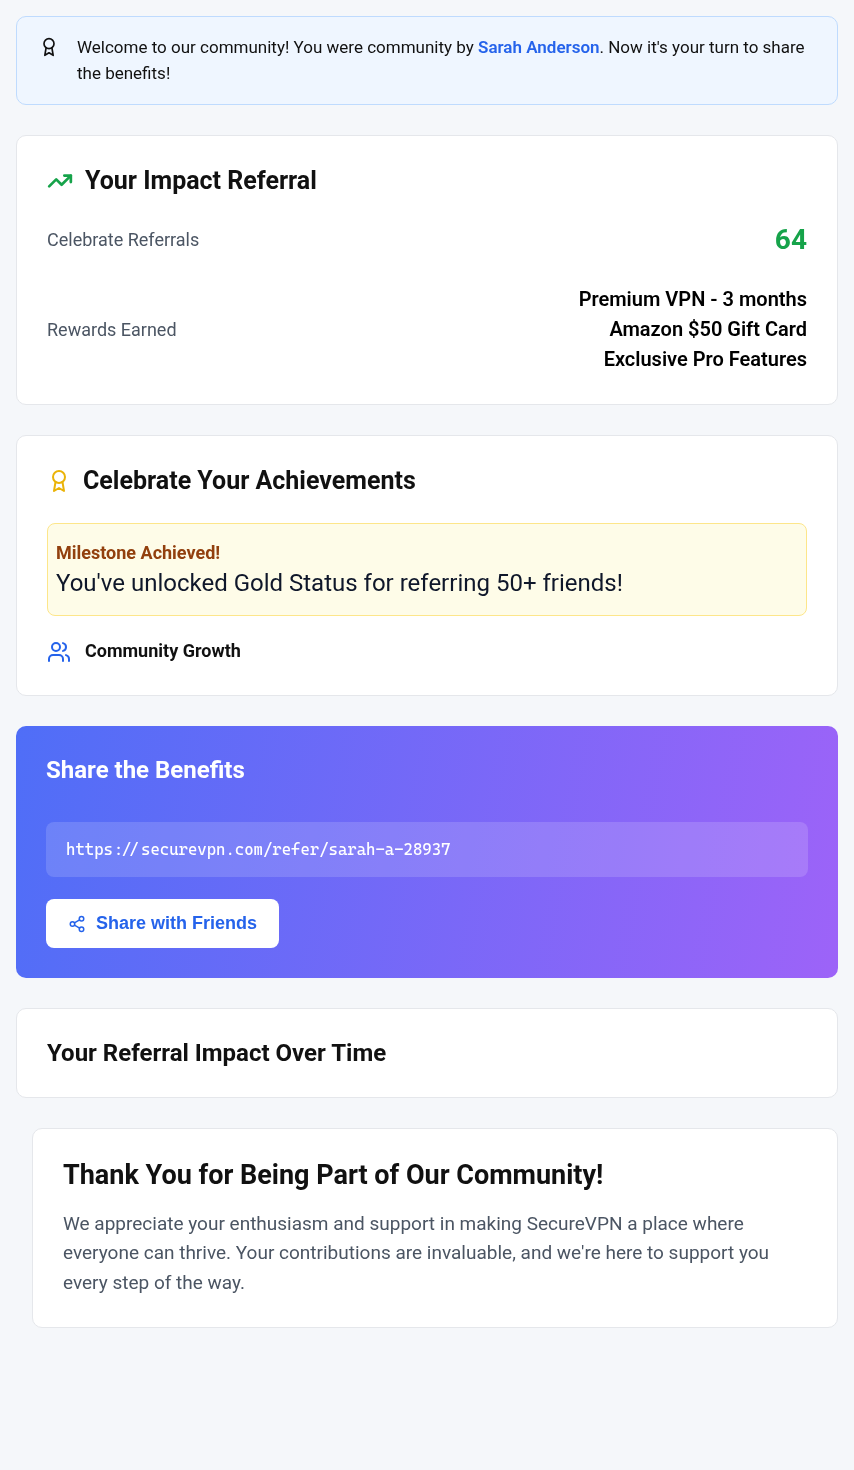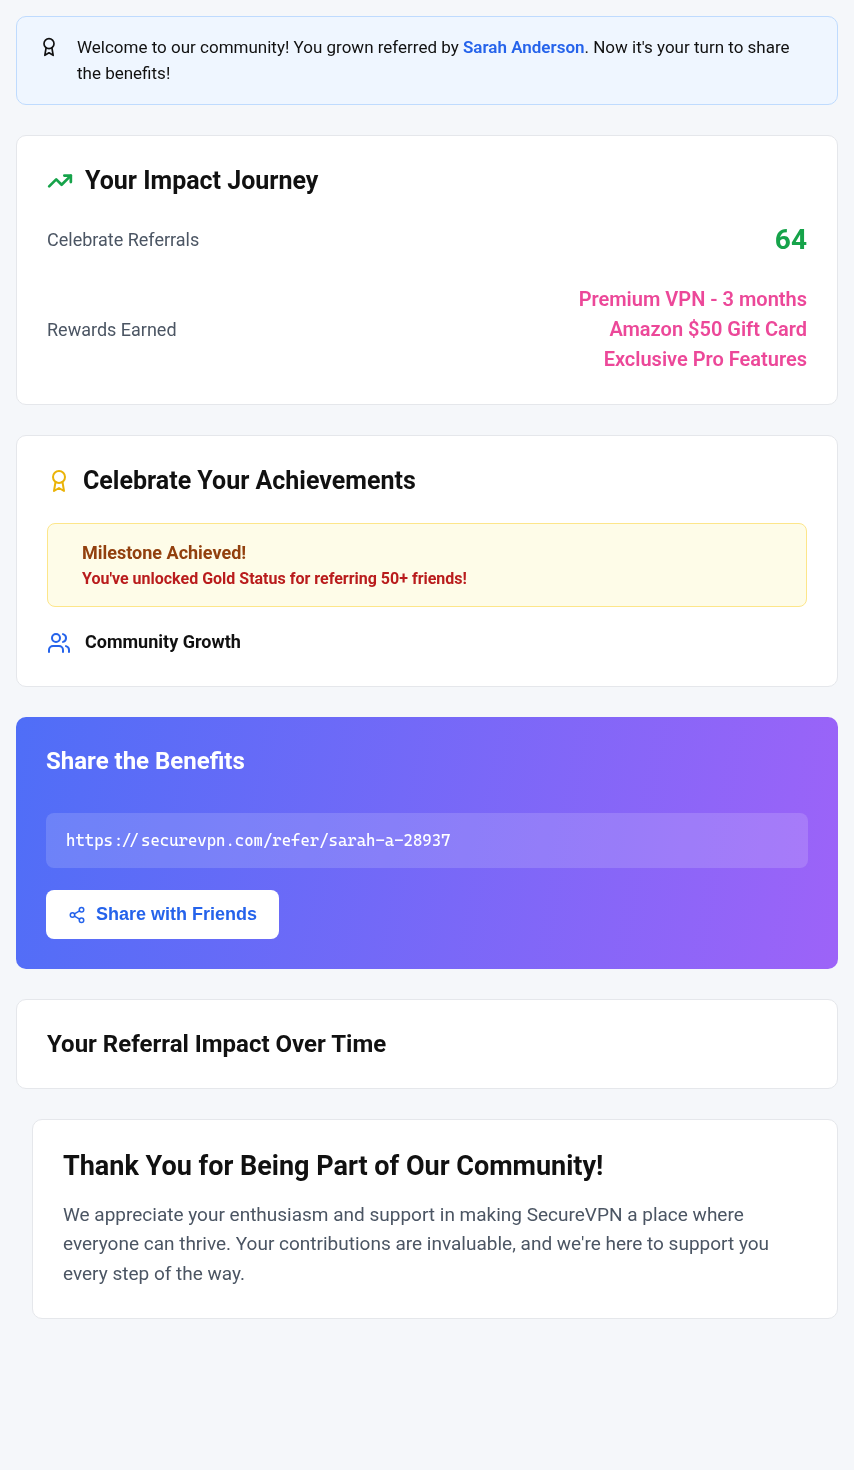--- a/index.html
+++ b/index.html
@@ -42,30 +42,30 @@
   display: flex;
   justify-content: space-between;
   align-items: center;
   margin-bottom: 28px;
 }
 .stat-row:last-child { margin-bottom: 0; }
 .stat-label { font-size: 18px; color: #4b5563; }
 .stat-value { font-size: 28px; font-weight: 700; text-align: right; }
 .stat-value.green { color: #16a34a; }
 .rewards-list { text-align: right; }
-.reward-item { font-size: 20px; font-weight: 600; color: #ec4899; line-height: 1.5; }
+.reward-item { font-size: 20px; font-weight: 600; color: #000000; line-height: 1.5; }
 .milestone-box {
   background: #fefce8;
   border: 1px solid #fde68a;
   border-radius: 8px;
-  padding: 18px 34px;
+  padding: 18px 8px;
   margin-bottom: 24px;
 }
 .milestone-title { font-size: 18px; font-weight: 700; color: #92400e; margin-bottom: 6px; }
-.milestone-desc { font-size: 16px; color: #b91c1c; font-weight: bold; }
+.milestone-desc { font-size: 24px; color: #0f172a; }
 .community-row {
   display: flex;
   align-items: flex-start;
   gap: 14px;
 }
 .community-title { font-size: 18px; font-weight: 700; margin-bottom: 4px; }
 .community-desc { font-size: 18px; color: #4b5563; }
 .share-card {
   background: linear-gradient(100deg, #4f6ef7 0%, #9d63f8 100%);
   border-radius: 10px;
@@ -106,33 +106,33 @@
 <body>
 
 <div class="welcome-banner">
   <span class="icon">
     <svg width="20" height="20" viewBox="0 0 24 24" fill="none" stroke="#111" stroke-width="2" stroke-linecap="round" stroke-linejoin="round">
       <circle cx="12" cy="8" r="6"></circle>
       <path d="M15.477 12.89 17 22l-5-3-5 3 1.523-9.11"></path>
     </svg>
   </span>
   <div class="welcome-text">
-    <span>Welcome to our community! You grown referred by </span><span class="referrer">Sarah Anderson</span><span>. Now it's your turn to share the benefits!</span>
+    <span>Welcome to our community! You were community by </span><span class="referrer">Sarah Anderson</span><span>. Now it's your turn to share the benefits!</span>
   </div>
 </div>
 
 <div class="card">
   <div class="section-title">
     <span>
       <svg width="26" height="26" viewBox="0 0 24 24" fill="none" stroke="#16a34a" stroke-width="2.5" stroke-linecap="round" stroke-linejoin="round">
         <polyline points="22 7 13.5 15.5 8.5 10.5 2 17"></polyline>
         <polyline points="16 7 22 7 22 13"></polyline>
       </svg>
     </span>
-    <span>Your Impact Journey</span>
+    <span>Your Impact Referral</span>
   </div>
   <div class="stat-row">
     <div class="stat-label">Celebrate Referrals</div>
     <div class="stat-value green">64</div>
   </div>
   <div class="stat-row">
     <div class="stat-label">Rewards Earned</div>
     <div class="rewards-list">
       <div class="reward-item">Premium VPN - 3 months</div>
       <div class="reward-item">Amazon $50 Gift Card</div>

